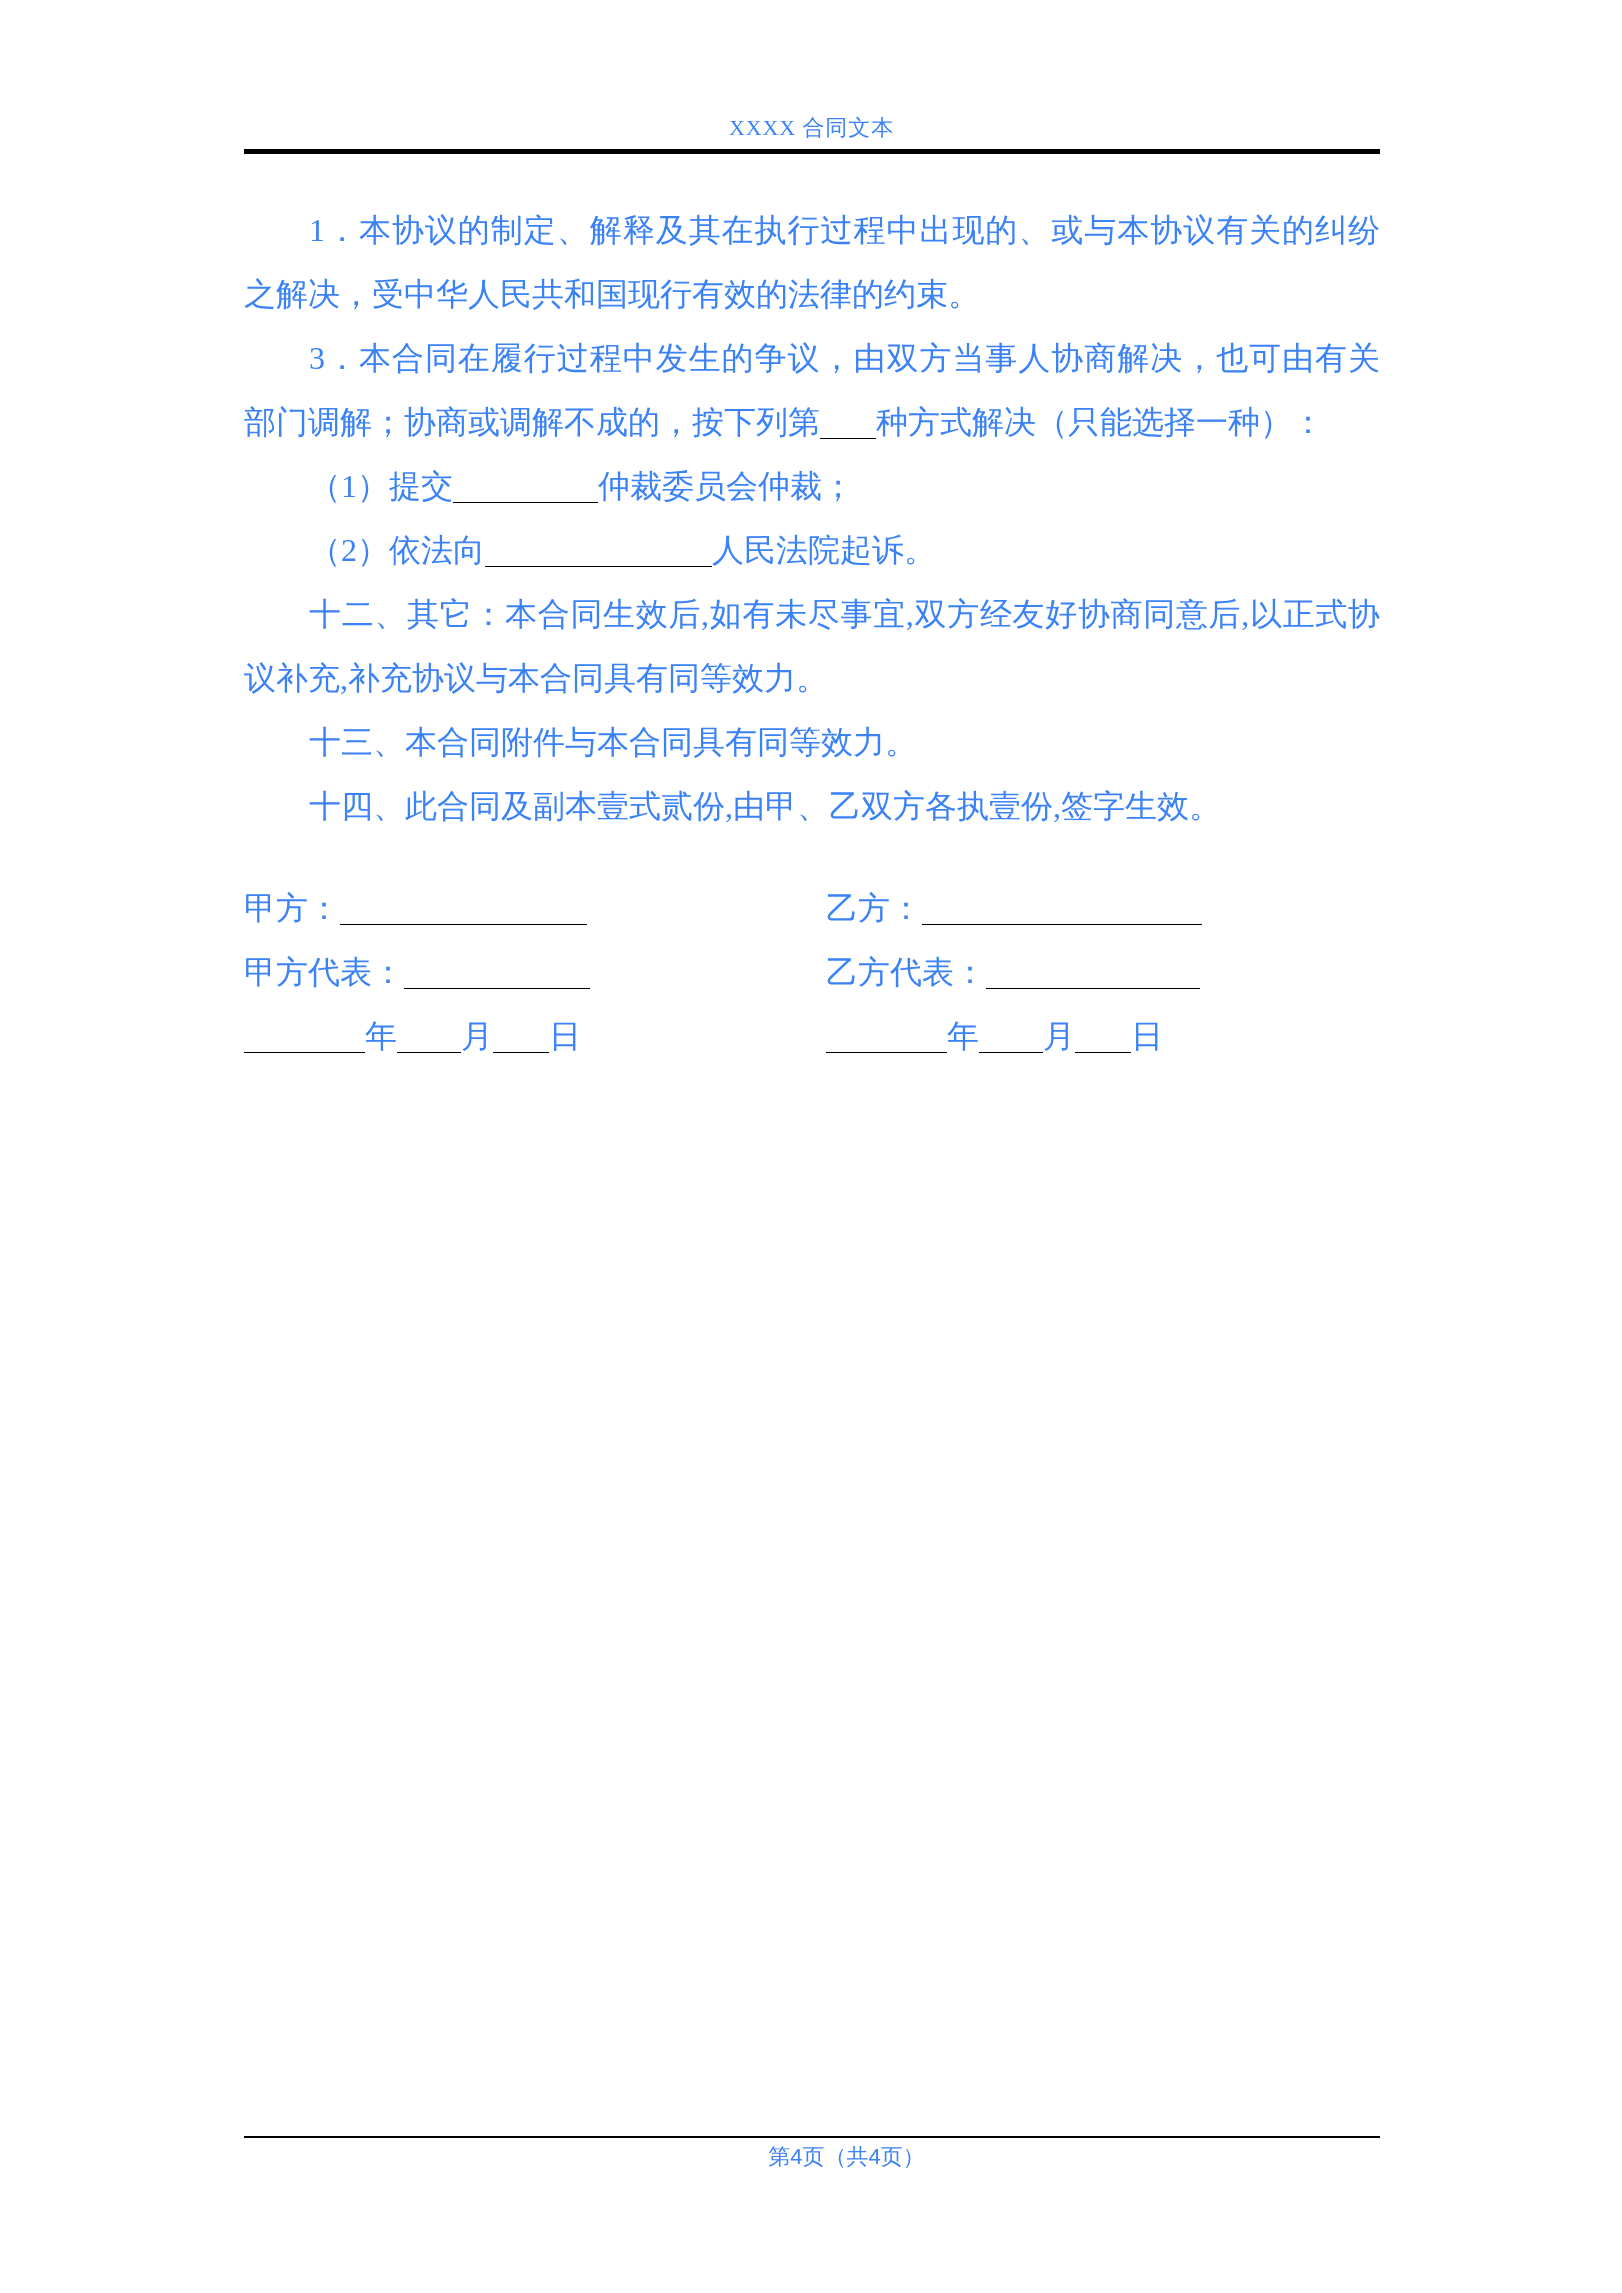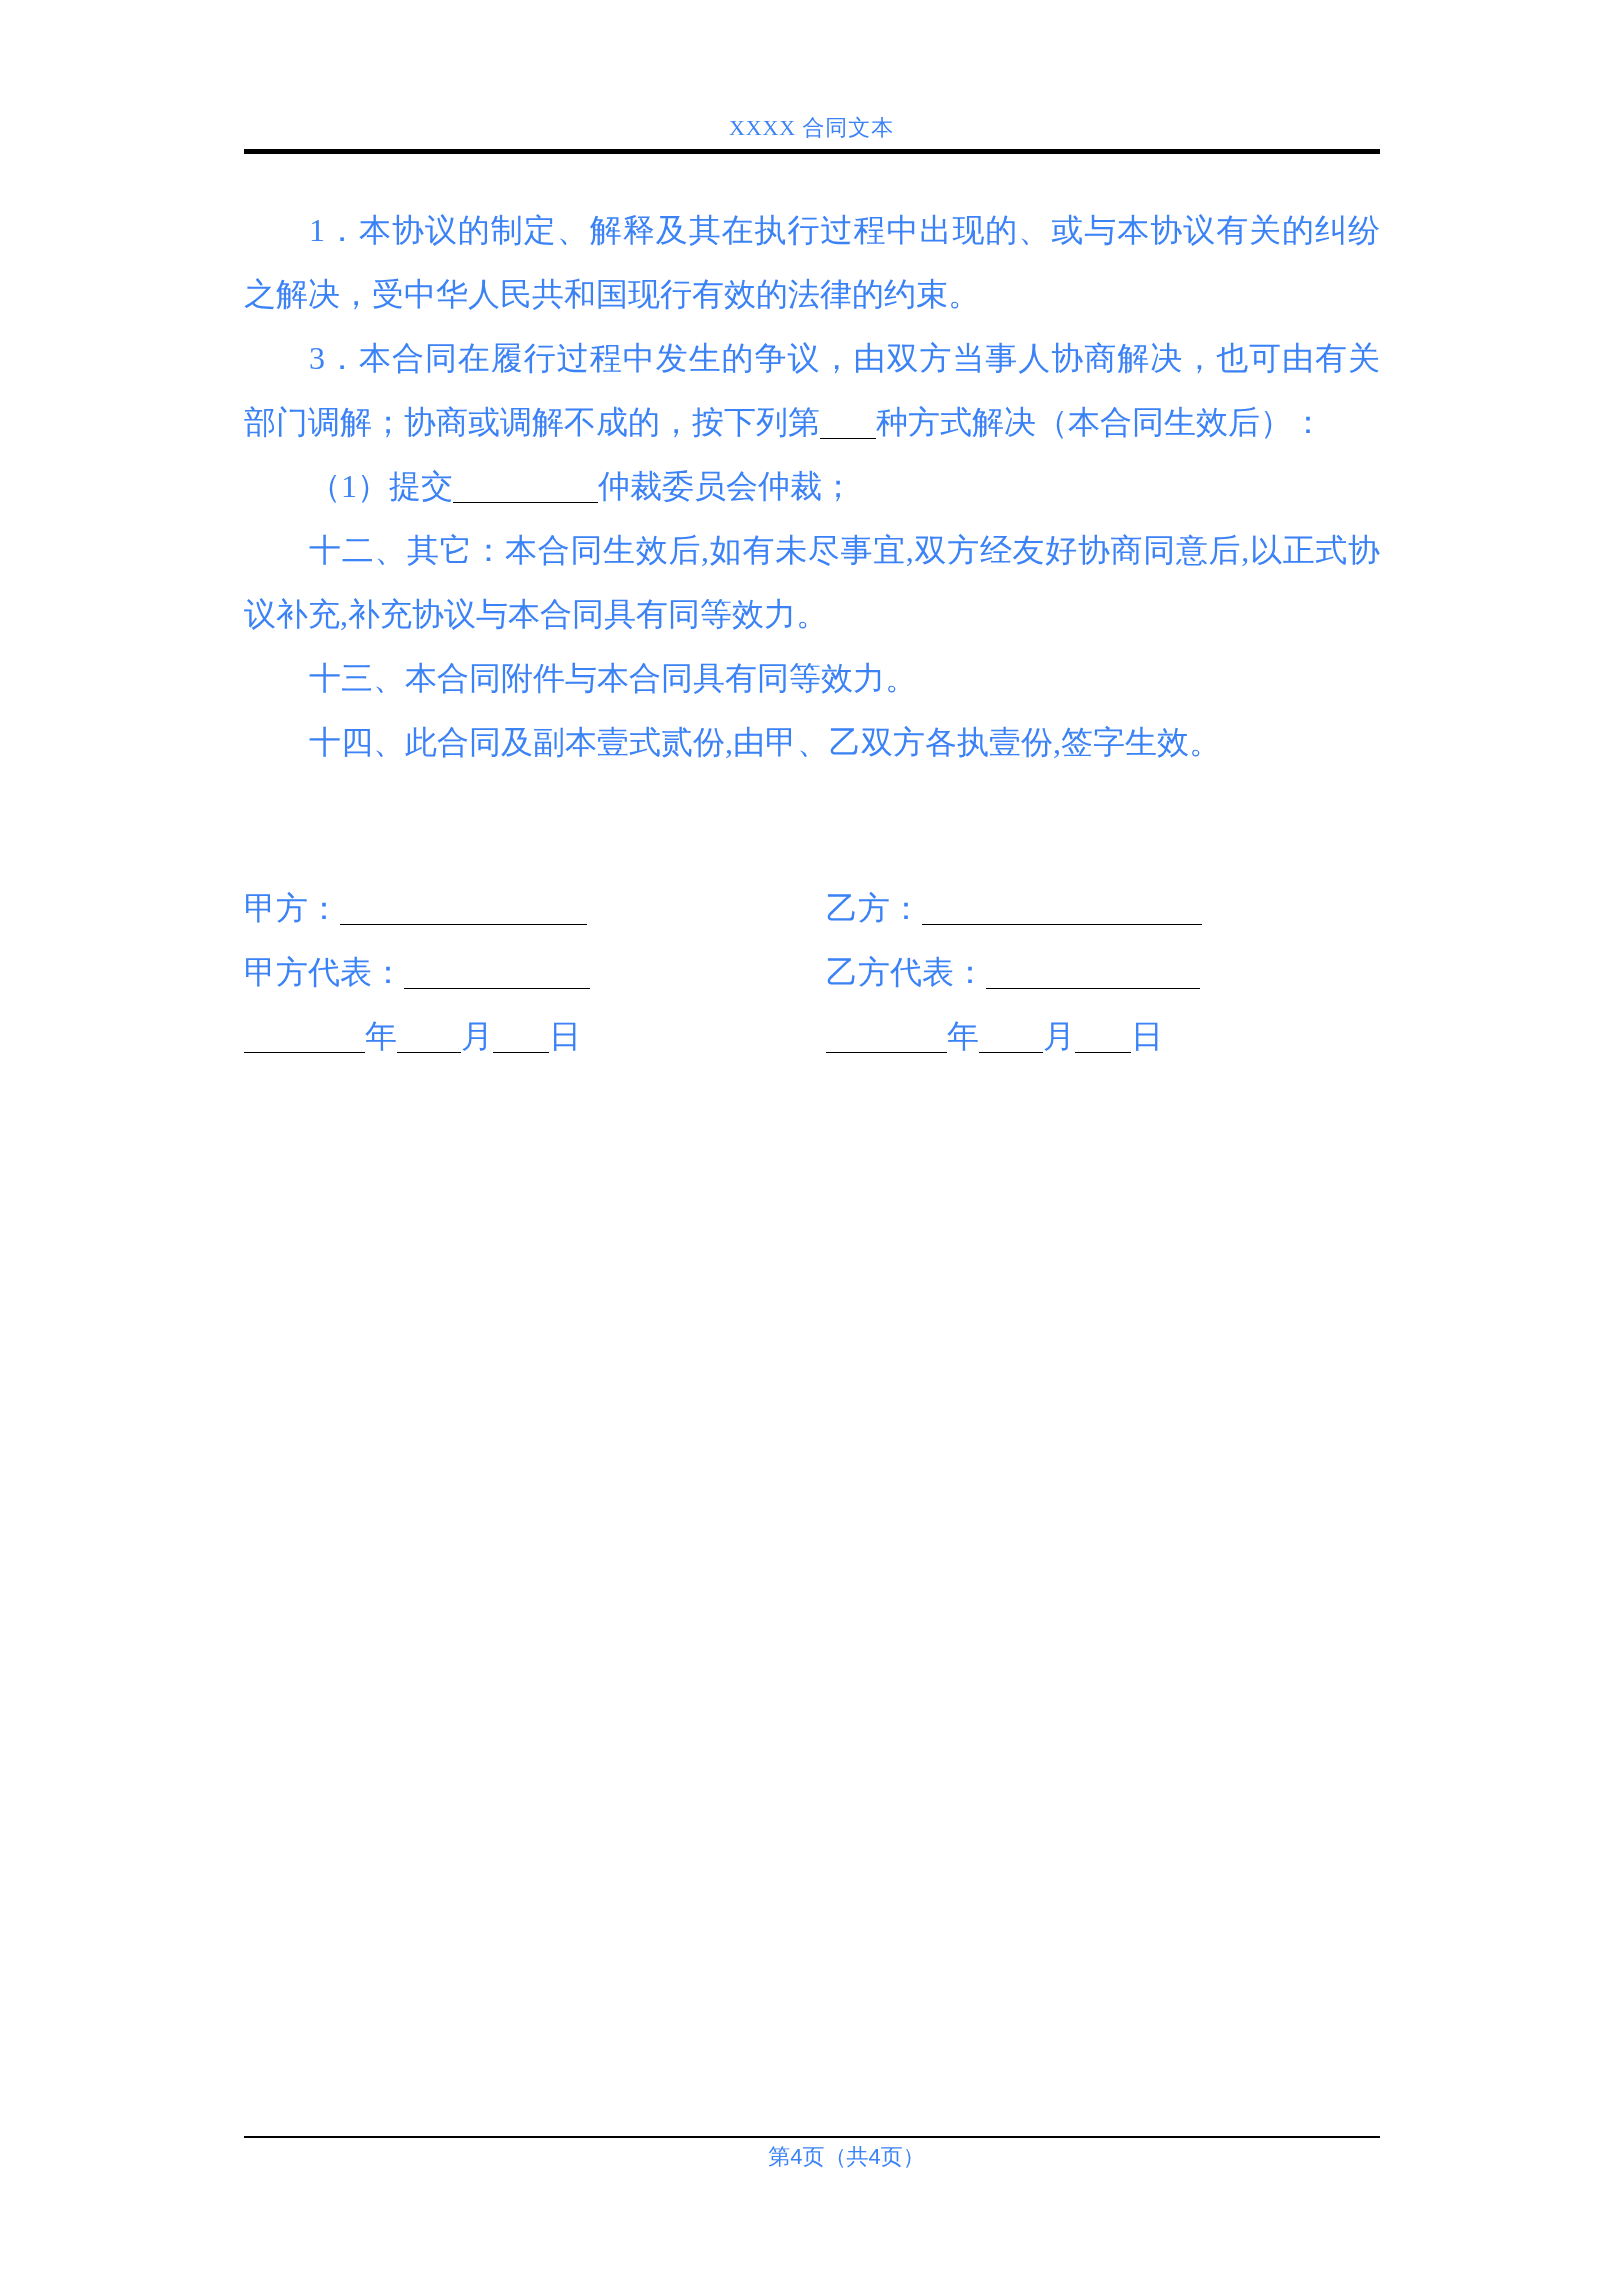--- a/index.html
+++ b/index.html
@@ -76,22 +76,23 @@
 </head>
 <body>
 
 <div class="page">
 
   <div class="header-title">XXXX 合同文本</div>
   <div class="header-rule"></div>
 
   <div class="content">
     <p class="para">1．本协议的制定、解释及其在执行过程中出现的、或与本协议有关的纠纷之解决，受中华人民共和国现行有效的法律的约束。</p>
-    <p class="para"><span>3．本合同在履行过程中发生的争议，由双方当事人协商解决，也可由有关部门调解；协商或调解不成的，按下列第</span><span class="blank w62"></span><span>种方式解决（本合同生效后）：</span></p>
+    <p class="para"><span>3．本合同在履行过程中发生的争议，由双方当事人协商解决，也可由有关部门调解；协商或调解不成的，按下列第</span><span class="blank w62"></span><span>种方式解决（只能选择一种）：</span></p>
     <p class="para"><span>（1）提交</span><span class="blank w160"></span><span>仲裁委员会仲裁；</span></p>
+    <p class="para"><span>（2）依法向</span><span class="blank w250"></span><span>人民法院起诉。</span></p>
     <p class="para">十二、其它：本合同生效后,如有未尽事宜,双方经友好协商同意后,以正式协议补充,补充协议与本合同具有同等效力。</p>
     <p class="para">十三、本合同附件与本合同具有同等效力。</p>
     <p class="para">十四、此合同及副本壹式贰份,由甲、乙双方各执壹份,签字生效。</p>
   </div>
 
   <div class="signature">
     <div class="sig-row">
       <div class="sig-col-left"><span>甲方：</span><span class="blank w272"></span></div>
       <div class="sig-col-right"><span>乙方：</span><span class="blank w308"></span></div>
     </div>

